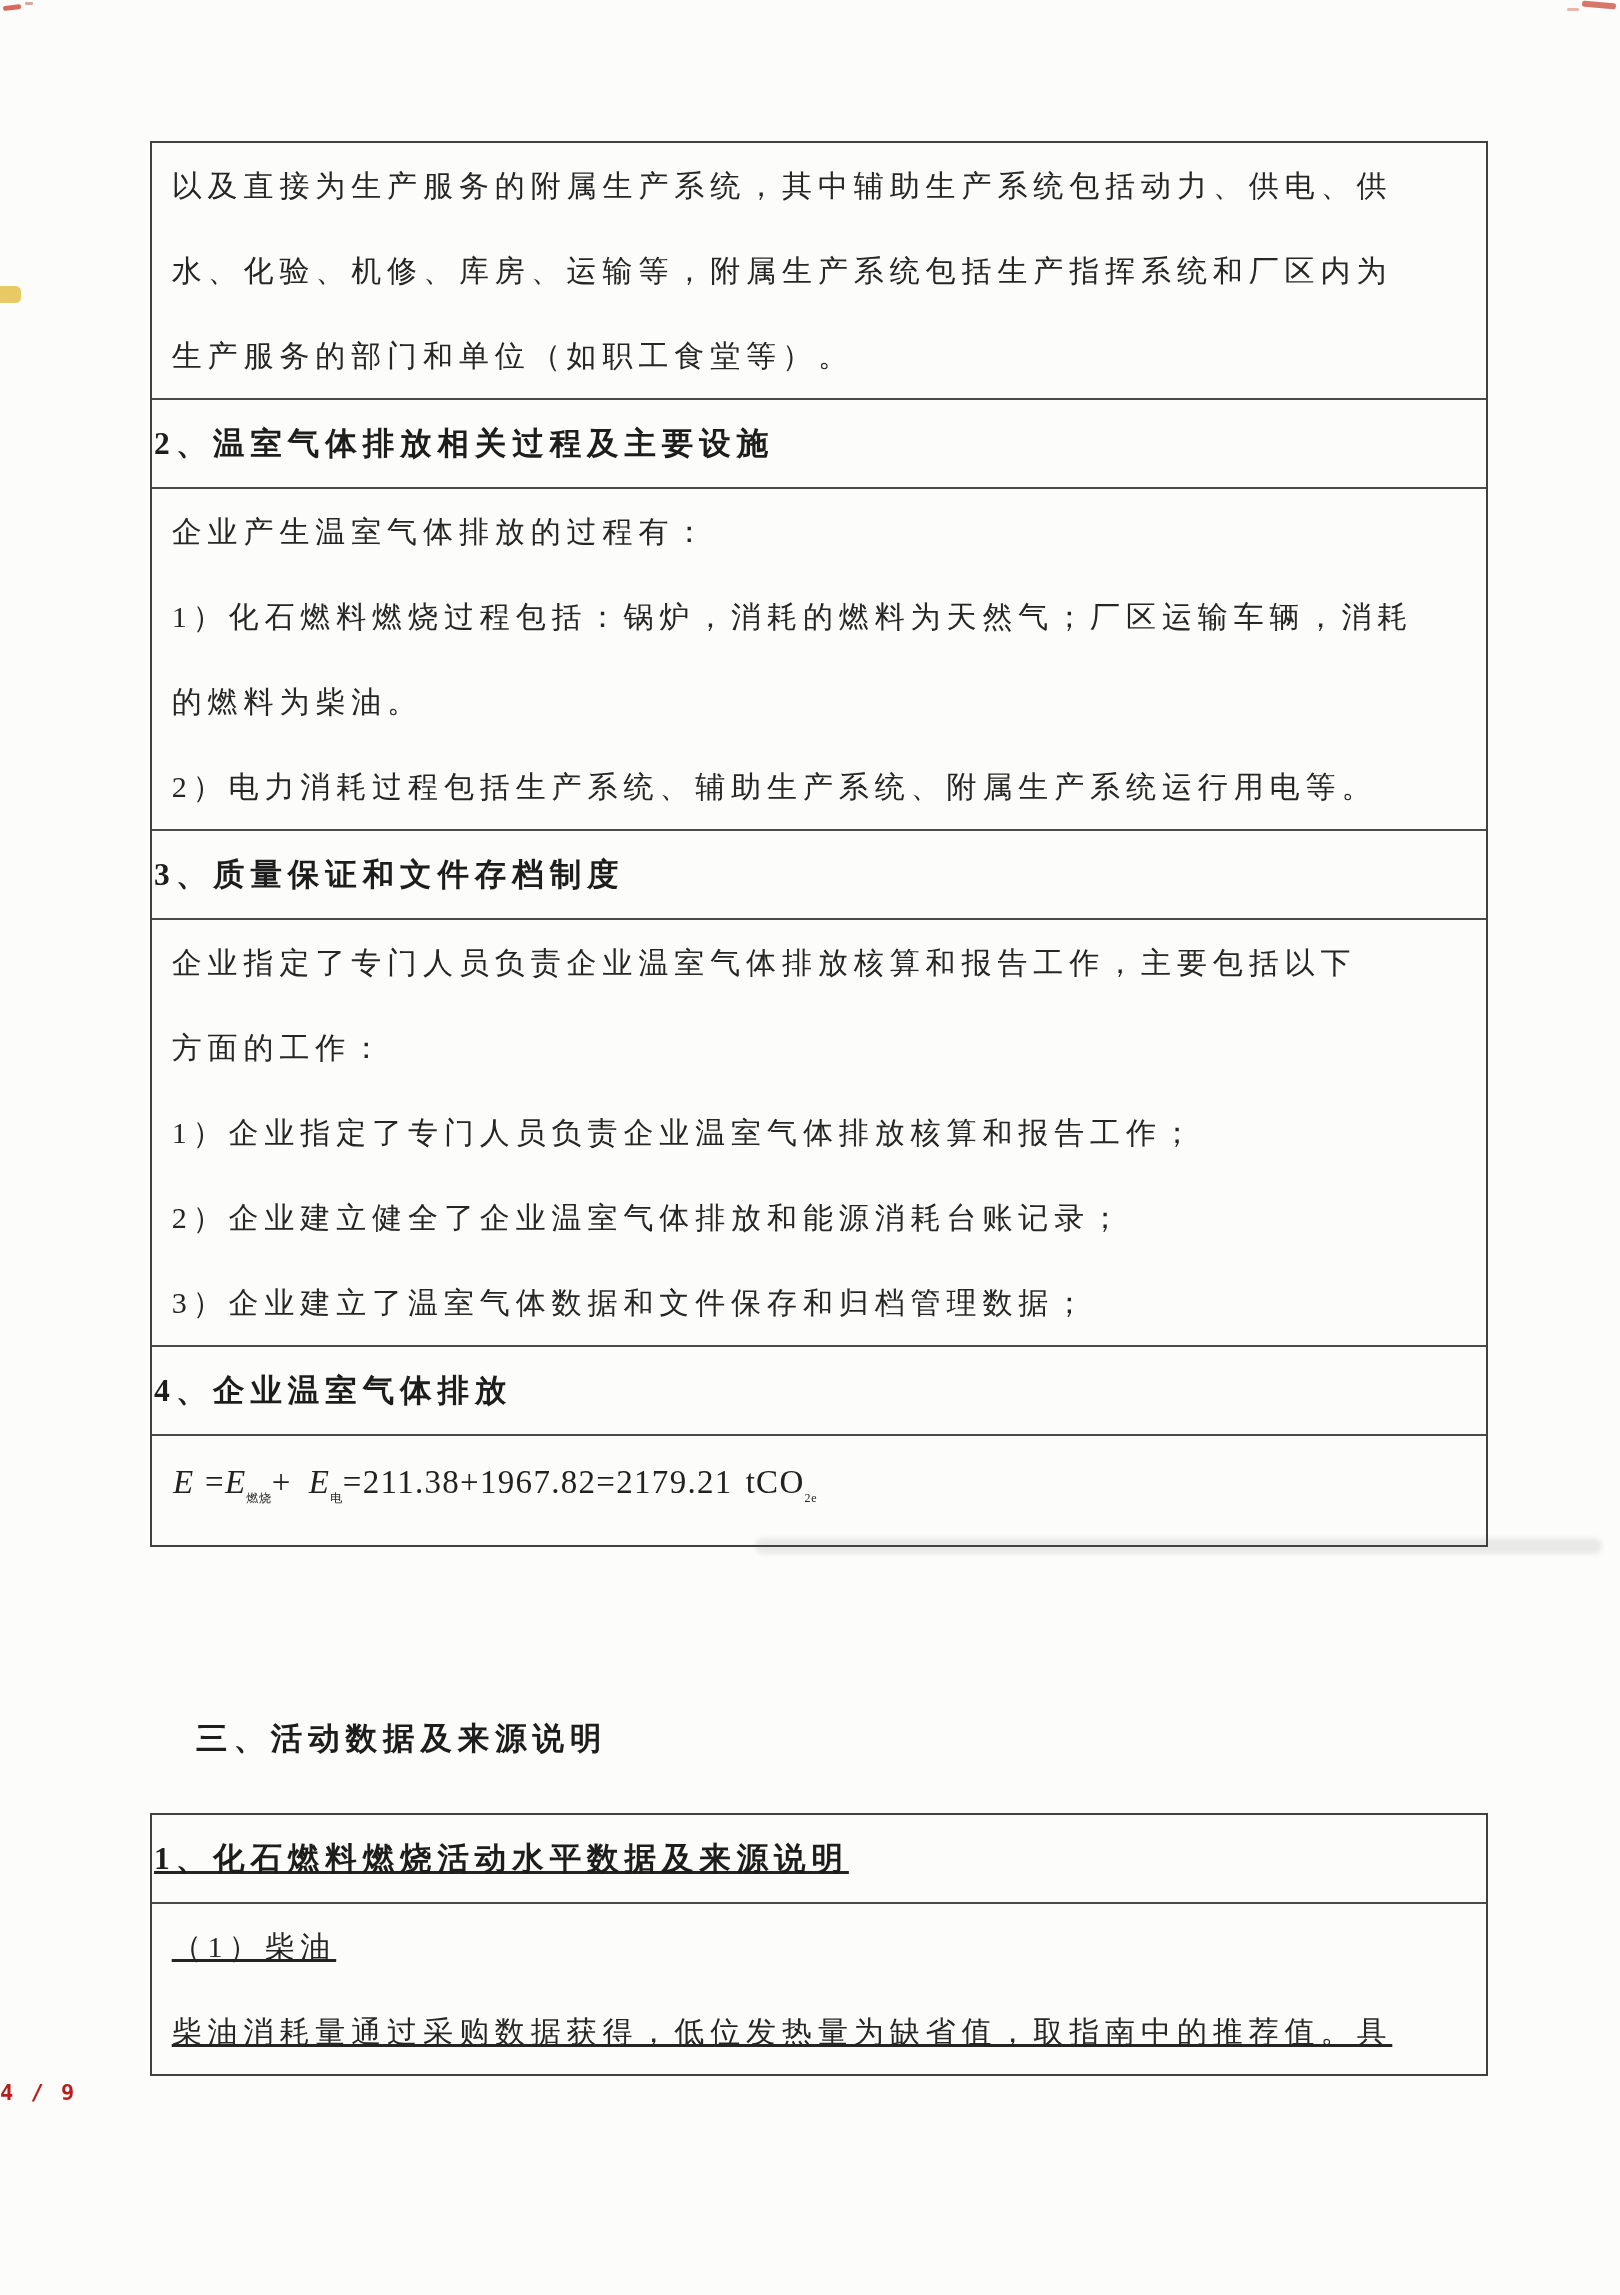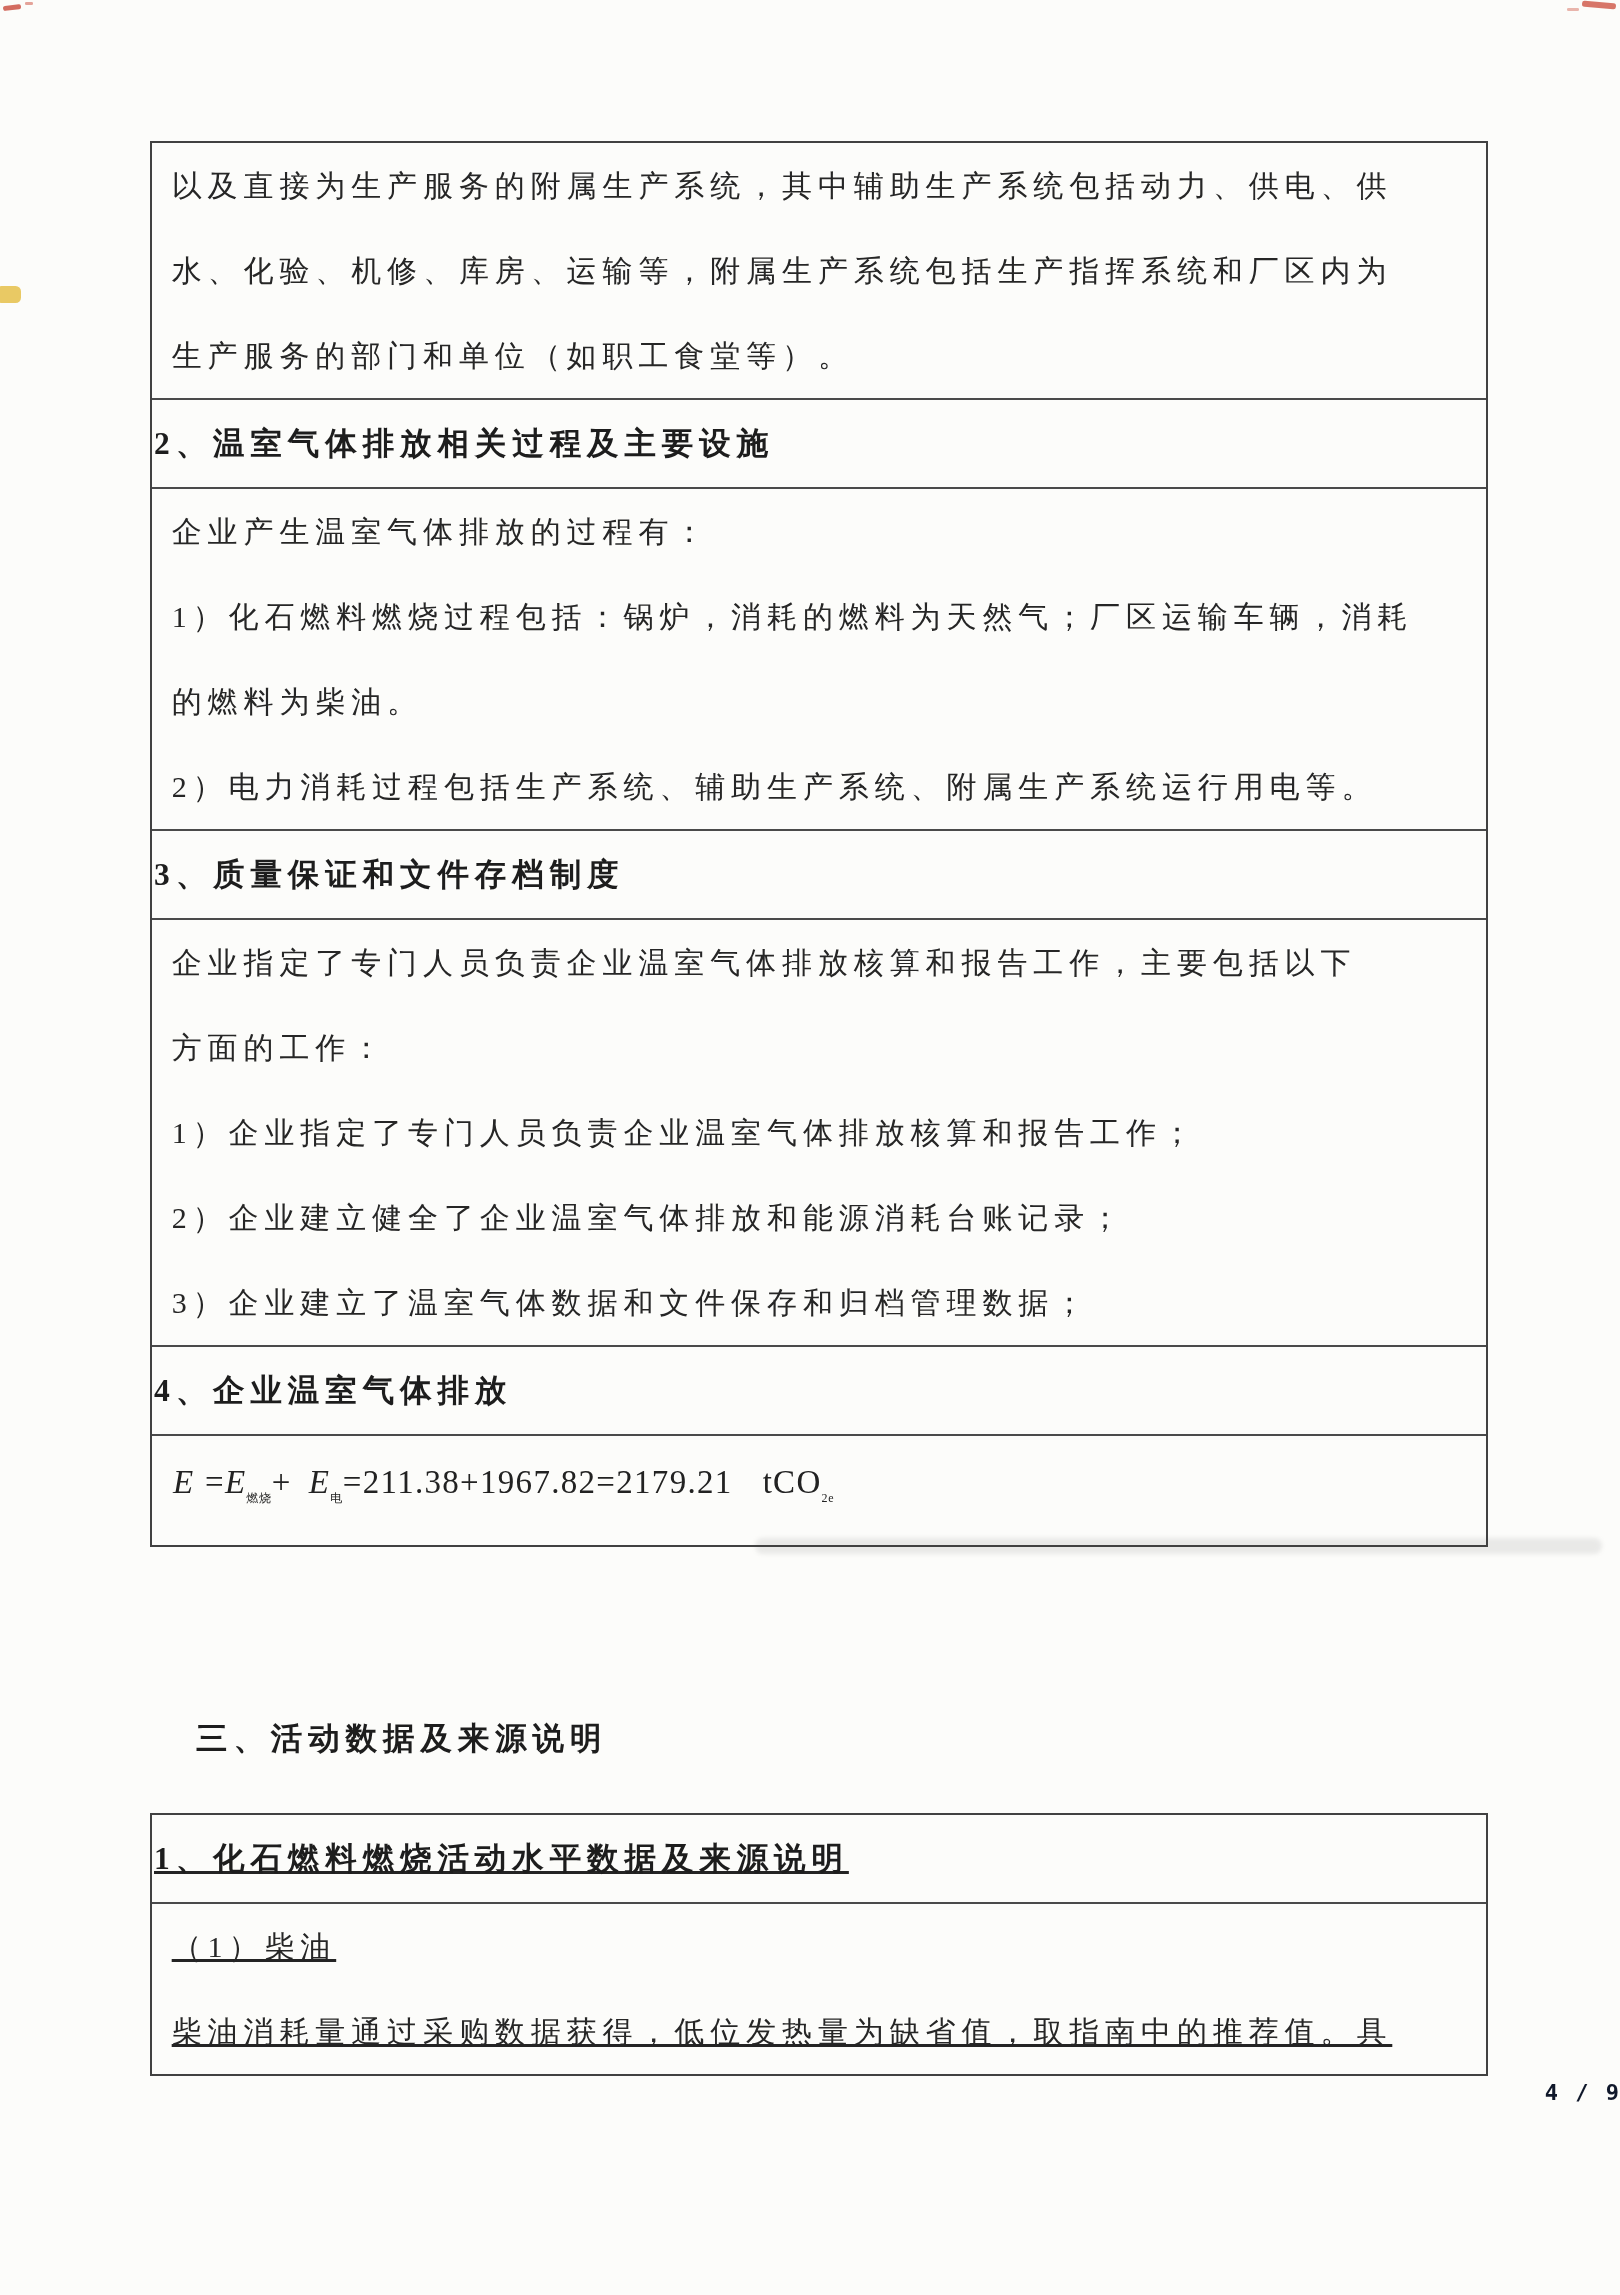--- a/index.html
+++ b/index.html
@@ -58,47 +58,47 @@
     white-space: nowrap;
   }
   .f-var { font-style: italic; font-family: "Liberation Serif", serif; }
   .f-sub {
     font-size: 12px;
     vertical-align: -9.2px;
     letter-spacing: 0.7px;
   }
   .f-lhs   { margin-right: 10.5px; }
   .f-plus  { margin-right: 17px; }
-  .f-unit  { margin-left: 30px; }
+  .f-unit  { margin-left: 13px; }
 
   
   .section-heading {
     position: absolute;
     left: 196px;
     top: 1720px;
     font-size: 31.5px;
     font-weight: bold;
     letter-spacing: 5.9px;
     line-height: 38px;
     color: #1d1d1d;
     white-space: nowrap;
   }
 
   
   .page-footer {
     position: absolute;
     top: 2080px;
     left: 0;
     width: 100%;
-    text-align: right;
+    text-align: left;
     font-family: "DejaVu Sans Mono", monospace;
     font-size: 22px;
     font-weight: 600;
     letter-spacing: 2px;
-    color: #0f172a;
+    color: #b91c1c;
   }
 
   
   .artifact { position: absolute; pointer-events: none; }
   .red-tl-1 { left: 2.6px;  top: 4.6px;  width: 18.4px; height: 4.6px; background: #c8473a; transform: rotate(-7deg); opacity: .8; border-radius: 2px; }
   .red-tl-2 { left: 25px; top: 2px;  width: 7.9px; height: 3.3px; background: #d05a48; opacity: .55; border-radius: 1.3px; }
   .red-tr-1 { right: 5.3px;  top: 2px; width: 34px; height: 5.9px; background: #cb4a38; transform: rotate(5deg); opacity: .75; border-radius: 2.6px; }
   .red-tr-2 { right: 42px; top: 7.9px; width: 11.8px; height: 3.3px; background: #d3604e; opacity: .45; border-radius: 1.3px; }
   .yellow-left { left: -3.9px; top: 286px; width: 25px; height: 17px; background: #e6c14b; opacity: .85; border-radius: 5.3px; filter: blur(0.7px); }
   .gray-smudge { left: 755px; top: 1538px; width: 847px; height: 15.8px; background: #a8a8a8; opacity: .22; filter: blur(2px); border-radius: 7.9px; }

